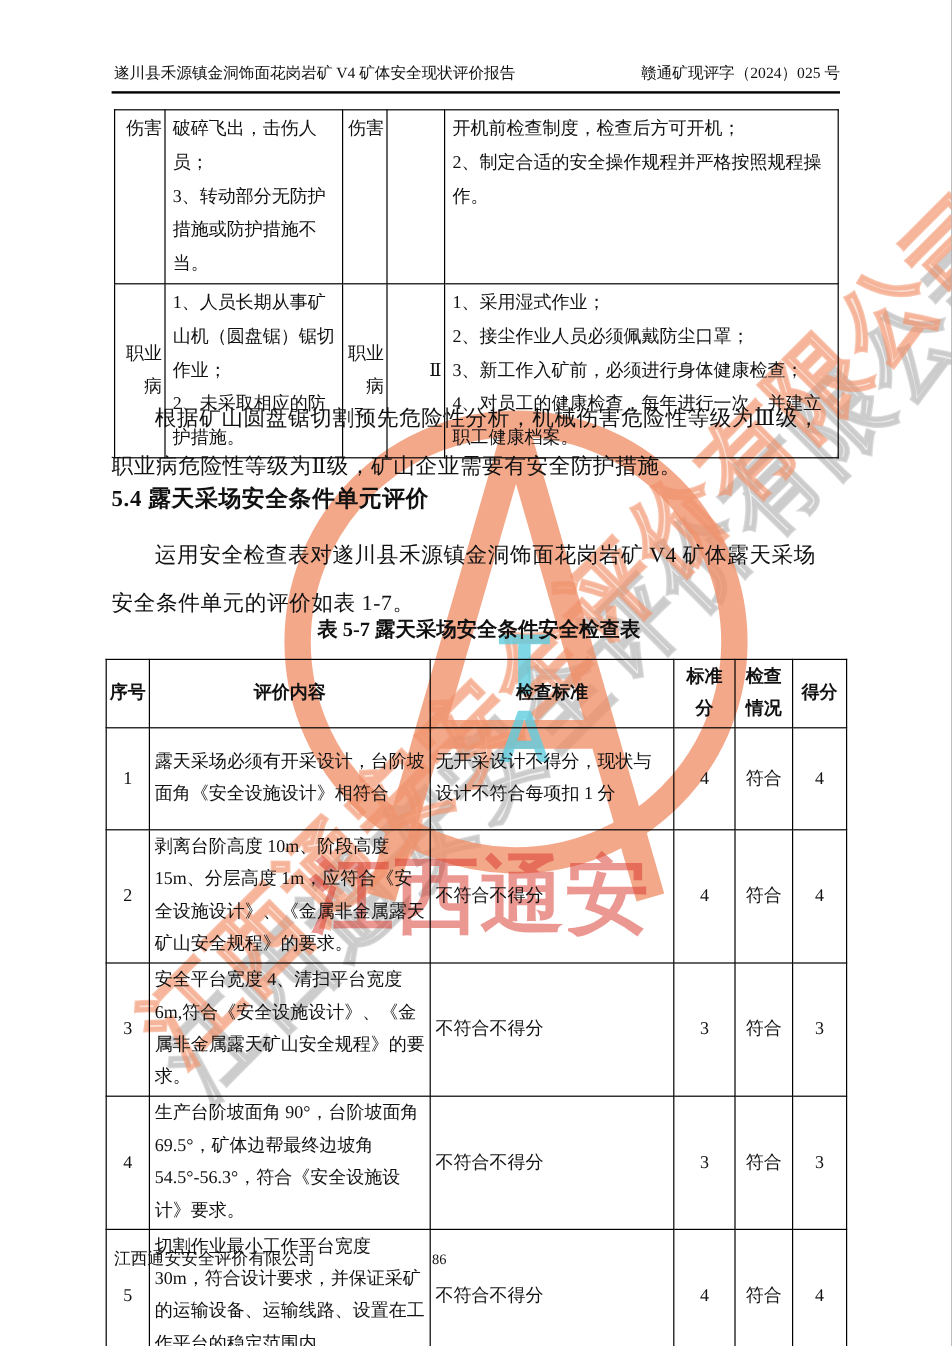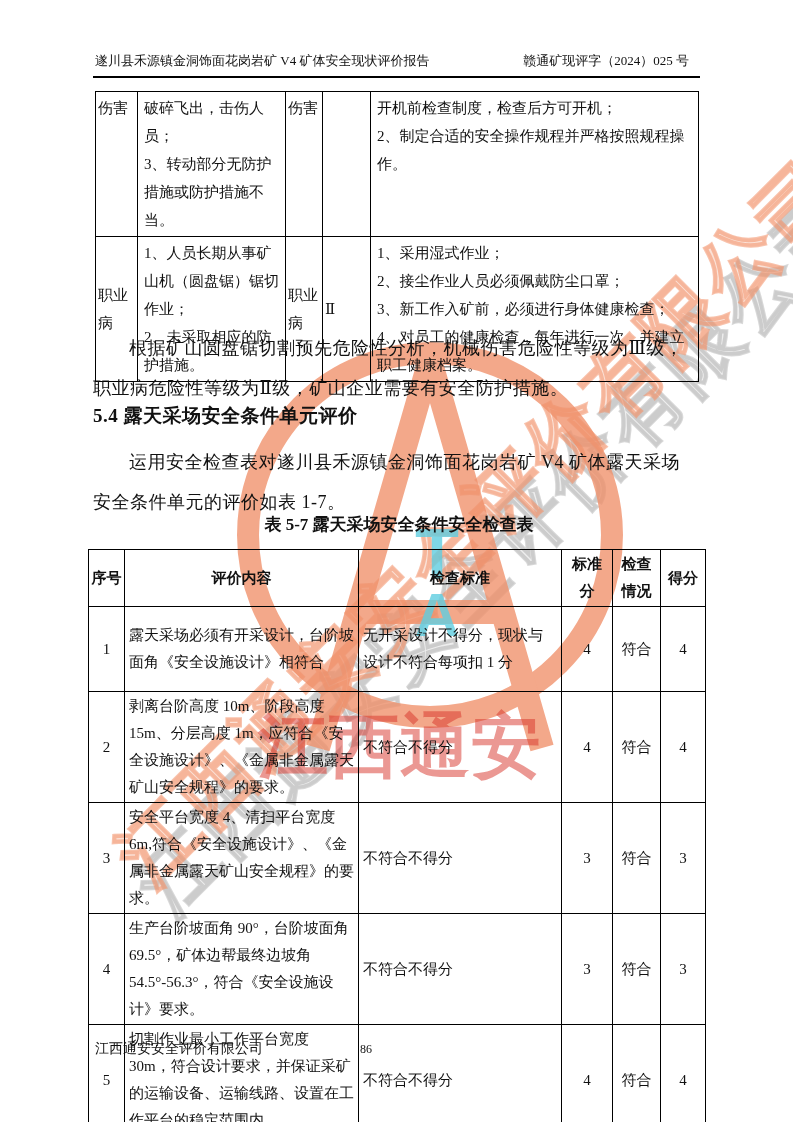--- a/index.html
+++ b/index.html
@@ -29,31 +29,31 @@
   }
   .wm-cyan .t1{display:block;font-size:72px;}
   .wm-cyan .t2{display:block;font-size:62px;margin-top:-6px;}
   .wm-red{
     position:absolute;left:258px;top:700px;font-size:70px;font-weight:bold;letter-spacing:1px;
     color:rgba(216,50,40,0.50);font-family:"DejaVu Sans","Liberation Sans",sans-serif;white-space:nowrap;
   }
   
   .content{position:absolute;inset:0;z-index:1;}
   .hdr-left{position:absolute;left:95px;top:52px;font-size:13px;}
-  .hdr-right{position:absolute;right:104px;top:52px;font-size:13px;}
+  .hdr-right{position:absolute;right:93px;top:52px;font-size:13px;}
   .hdr-rule{position:absolute;left:93px;top:76px;width:607px;height:2px;background:#000;}
 
   table{border-collapse:collapse;table-layout:fixed;}
   td,th{border:1.5px solid #000;font-weight:normal;}
 
   .top-table{position:absolute;left:95px;top:91px;width:603px;font-size:15px;line-height:28px;}
   .top-table td{padding:2px 6px;}
   .top-table tr.r1 td{vertical-align:top;height:82px;}
   .top-table tr.r2 td{vertical-align:middle;height:132px;}
-  .top-table .c-center{text-align:left;padding:2px 2px;}
+  .top-table .c-center{text-align:right;padding:2px 2px;}
   .pre{white-space:pre-line;}
 
   .para{position:absolute;left:93px;width:600px;font-size:18px;line-height:40px;
         text-indent:2em;letter-spacing:0.5px;}
   .para1{top:328px;}
   .para2{top:442px;}
   .sec-heading{position:absolute;left:93px;top:403px;font-size:19px;font-weight:bold;letter-spacing:0.5px;}
   .tbl-caption{position:absolute;left:93px;top:513px;width:612px;text-align:center;
                font-size:17px;font-weight:bold;}
 

